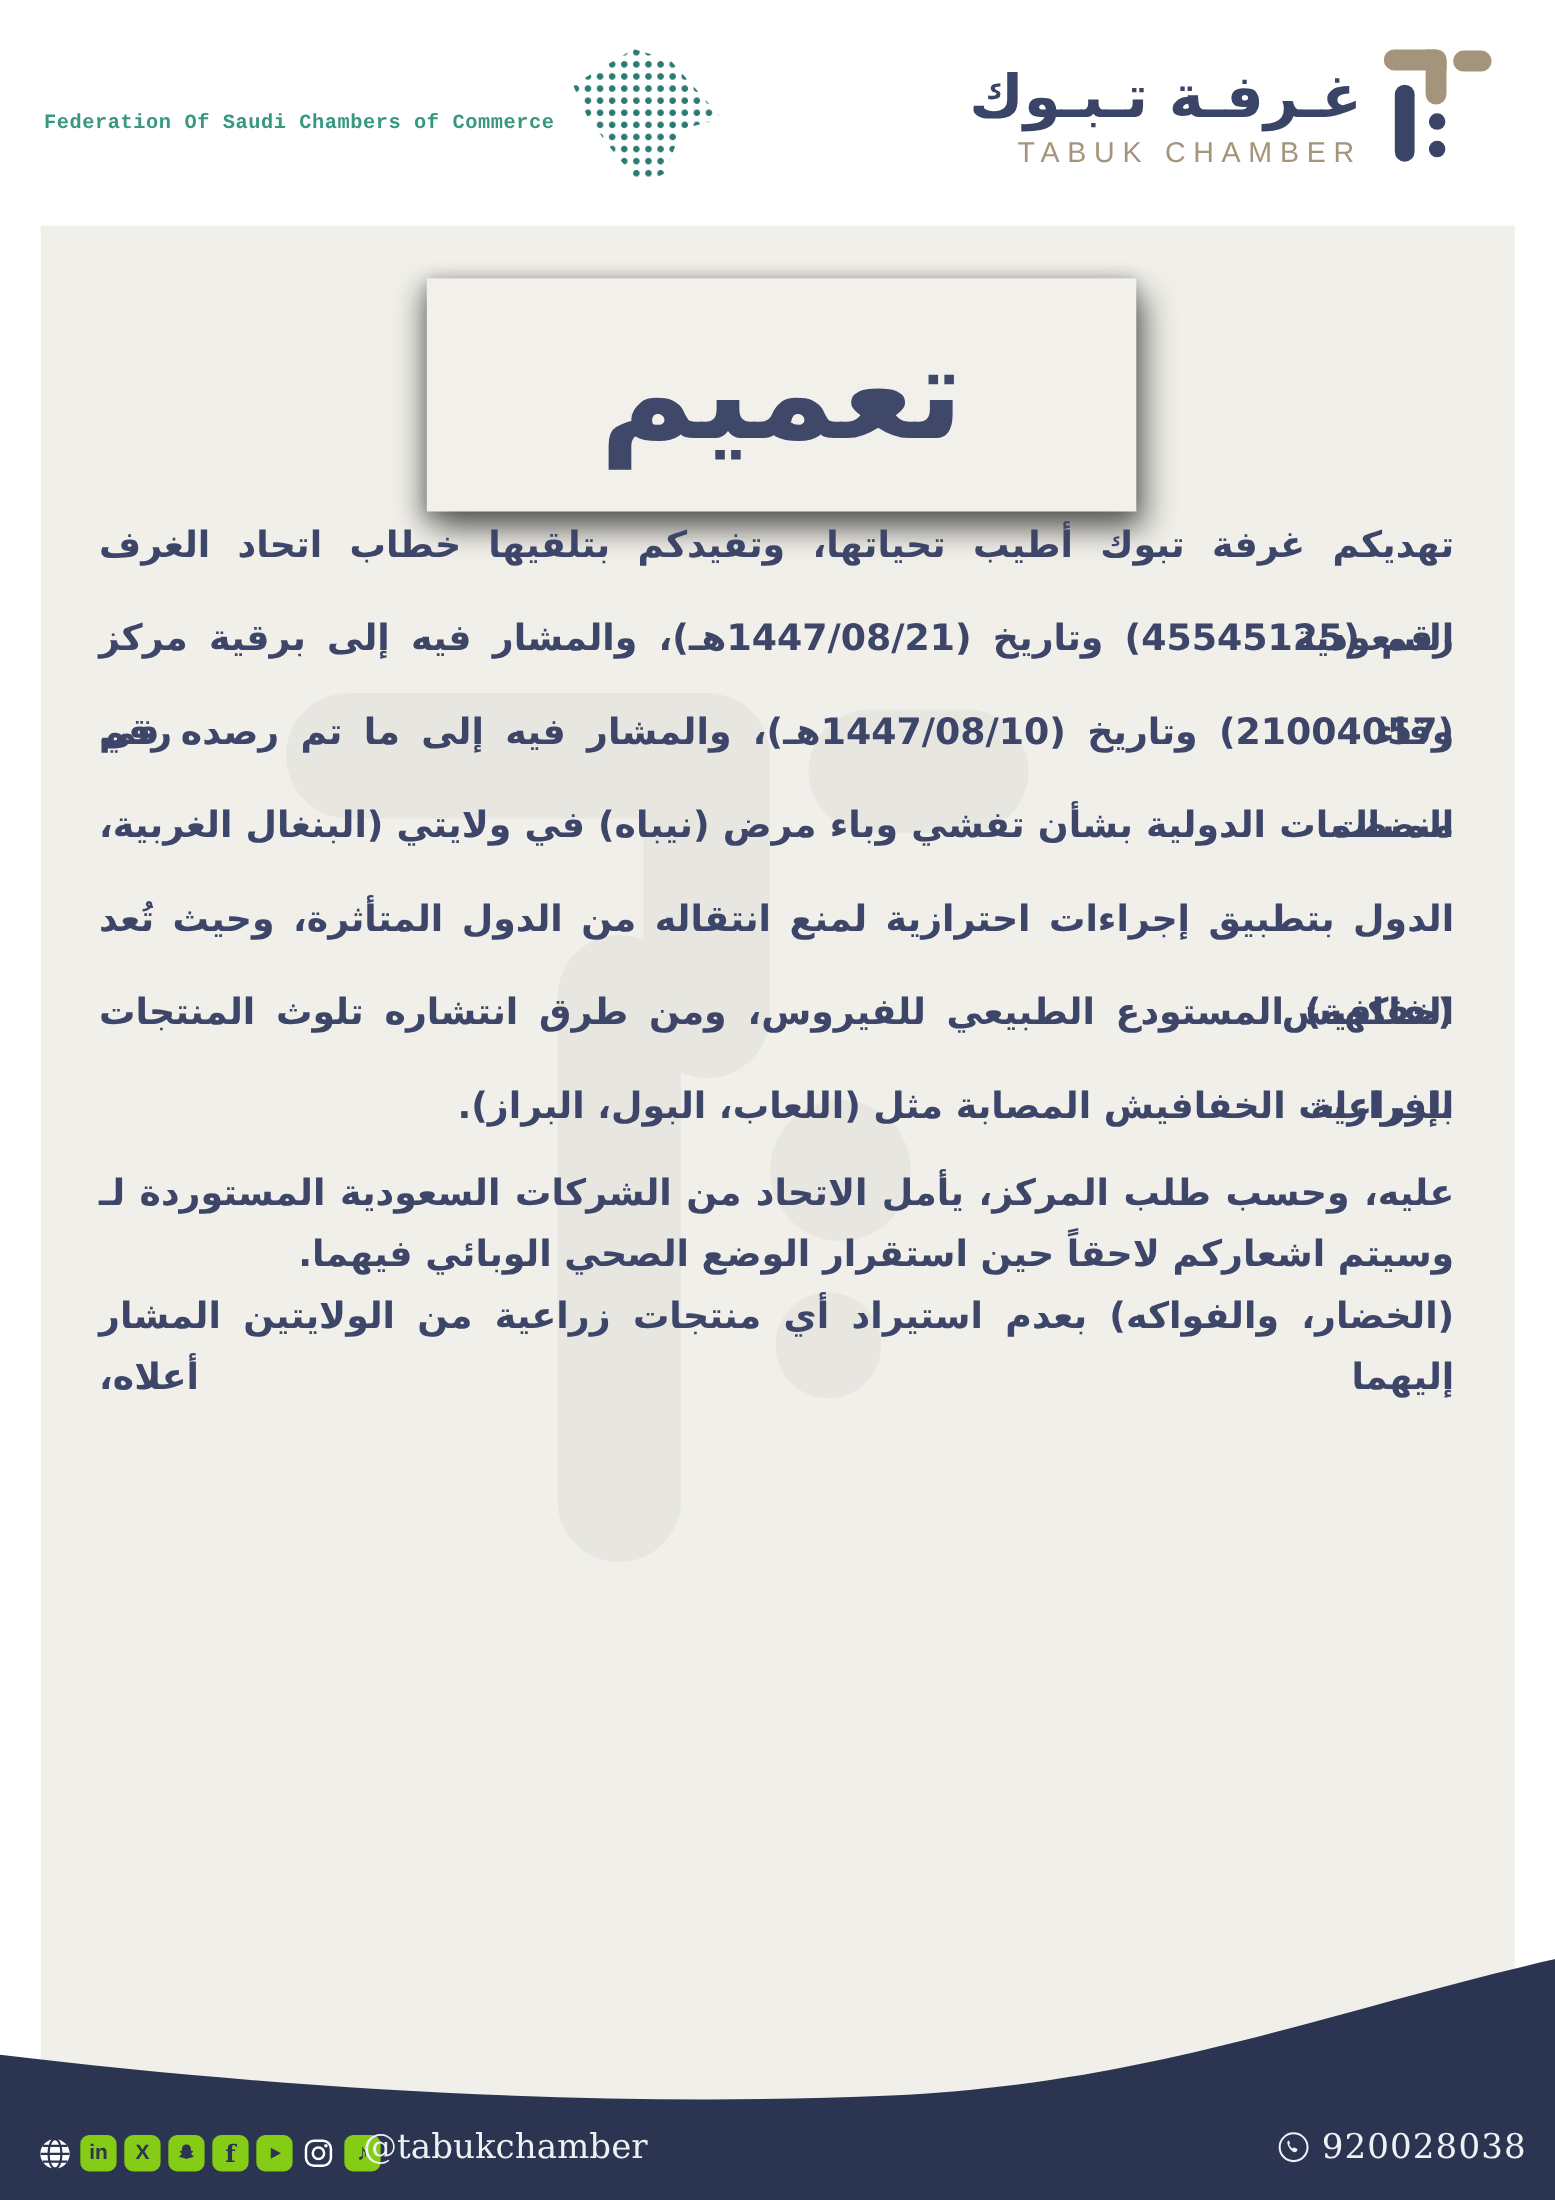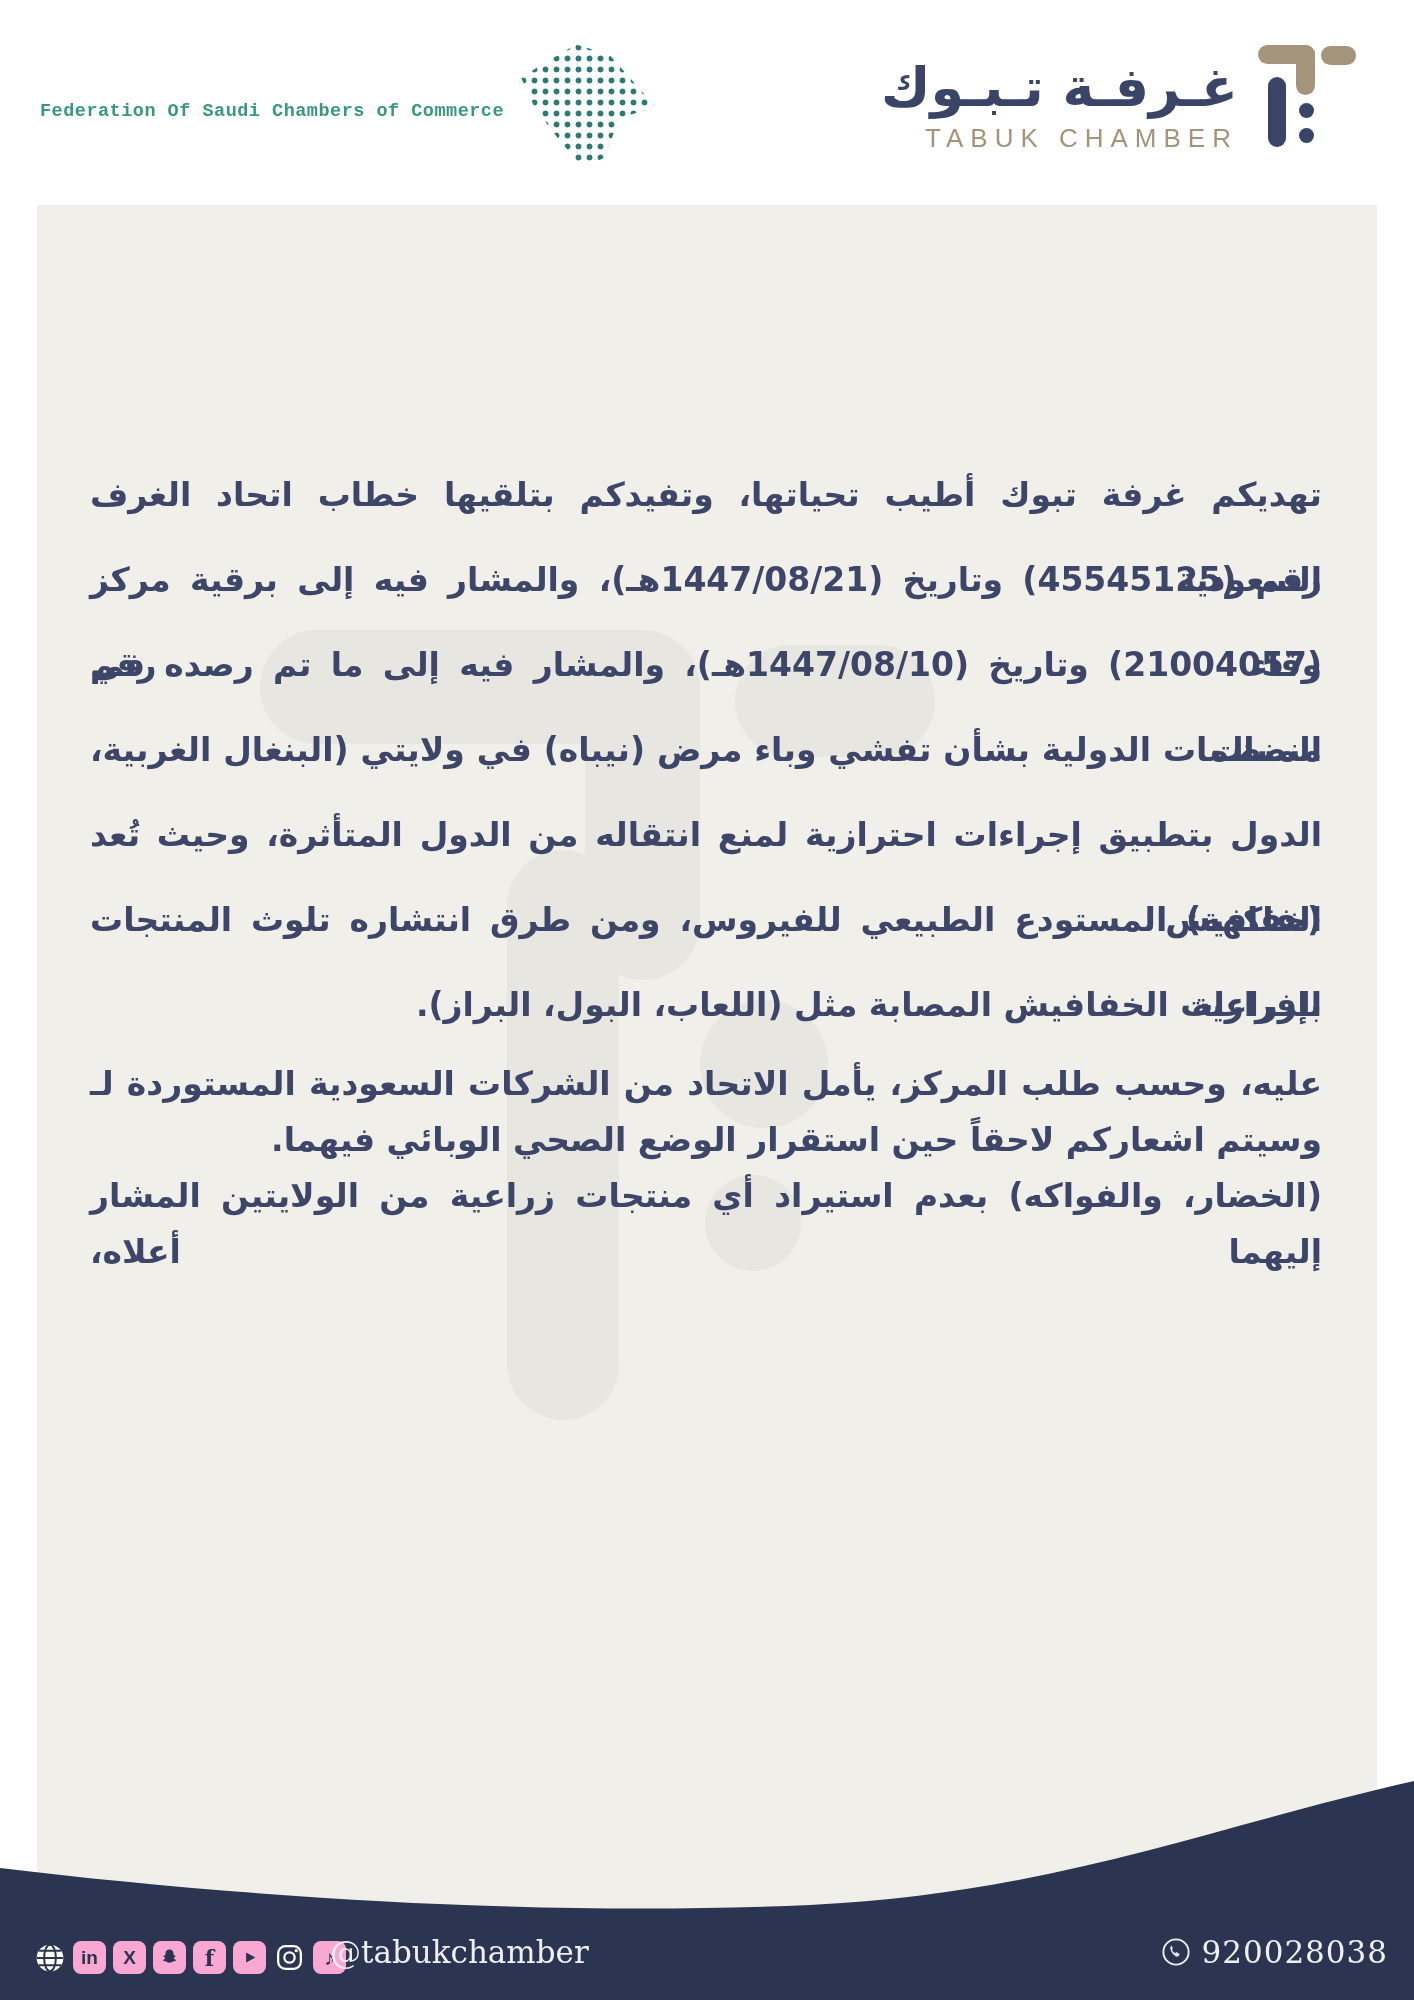--- a/index.html
+++ b/index.html
@@ -69,21 +69,21 @@
     text-align:justify; text-align-last:justify; white-space:normal;
   }
   .p1 .line{height:85px; line-height:85px;}
   .p2 .line{height:56px; line-height:56px;}
   .line.rag{text-align-last:right;}
 
   
   .footer-wave{position:absolute; left:0; bottom:0; width:1414px; height:225px;}
   .footer-content{position:absolute; left:0; bottom:0; width:1414px; height:90px;}
   .social-row{position:absolute; left:33px; bottom:26px; display:flex; gap:7px; align-items:center;}
-  .sq{width:33px; height:33px; background:#f9a8d4; border-radius:8px; display:flex; align-items:center; justify-content:center;
+  .sq{width:33px; height:33px; background:#84cc16; border-radius:8px; display:flex; align-items:center; justify-content:center;
       color:#2b3450; font-weight:700; overflow:hidden;}
   .sq.bare{background:transparent; border-radius:0;}
   .sq.outline{background:transparent;}
   .sq .tx{font-family:"Liberation Sans", sans-serif; font-size:19px; line-height:1;}
   .sq .tx.fb{font-family:"DejaVu Serif", serif; font-size:22px;}
   .sq .tx.note{font-size:21px;}
   .handle{position:absolute; left:330px; bottom:30px; color:#eef0f4; font-size:31px;
       font-family:"DejaVu Serif", serif;}
   .phone{position:absolute; right:26px; bottom:30px; display:flex; align-items:center; gap:10px;}
   .phone-num{color:#eef0f4; font-size:31px; font-family:"DejaVu Serif", serif; letter-spacing:1px;}
@@ -121,20 +121,23 @@
 
   <div class="watermark">
     <div class="wm-bar"></div>
       <div class="wm-stub"></div>
       <div class="wm-cap"></div>
     <div class="wm-vbar"></div>
       <div class="wm-dot1"></div>
       <div class="wm-dot2"></div>
   </div>
 
+  <div class="stamp">
+    <div class="stamp-title">تعميم</div>
+  </div>
 
   <div class="para p1">
     <div class="line">تهديكم غرفة تبوك أطيب تحياتها، وتفيدكم بتلقيها خطاب اتحاد الغرف السعودية</div>
     <div class="line">رقم (45545125) وتاريخ (1447/08/21هـ)، والمشار فيه إلى برقية مركز وقاء رقم</div>
     <div class="line">(21004057) وتاريخ (1447/08/10هـ)، والمشار فيه إلى ما تم رصده في منصات</div>
     <div class="line">المنظمات الدولية بشأن تفشي وباء مرض (نيباه) في ولايتي (البنغال الغربية،</div>
     <div class="line">الدول بتطبيق إجراءات احترازية لمنع انتقاله من الدول المتأثرة، وحيث تُعد (خفافيش</div>
     <div class="line">الفاكهة) المستودع الطبيعي للفيروس، ومن طرق انتشاره تلوث المنتجات الزراعية</div>
     <div class="line rag">بإفرازات الخفافيش المصابة مثل (اللعاب، البول، البراز).</div>
   </div>

